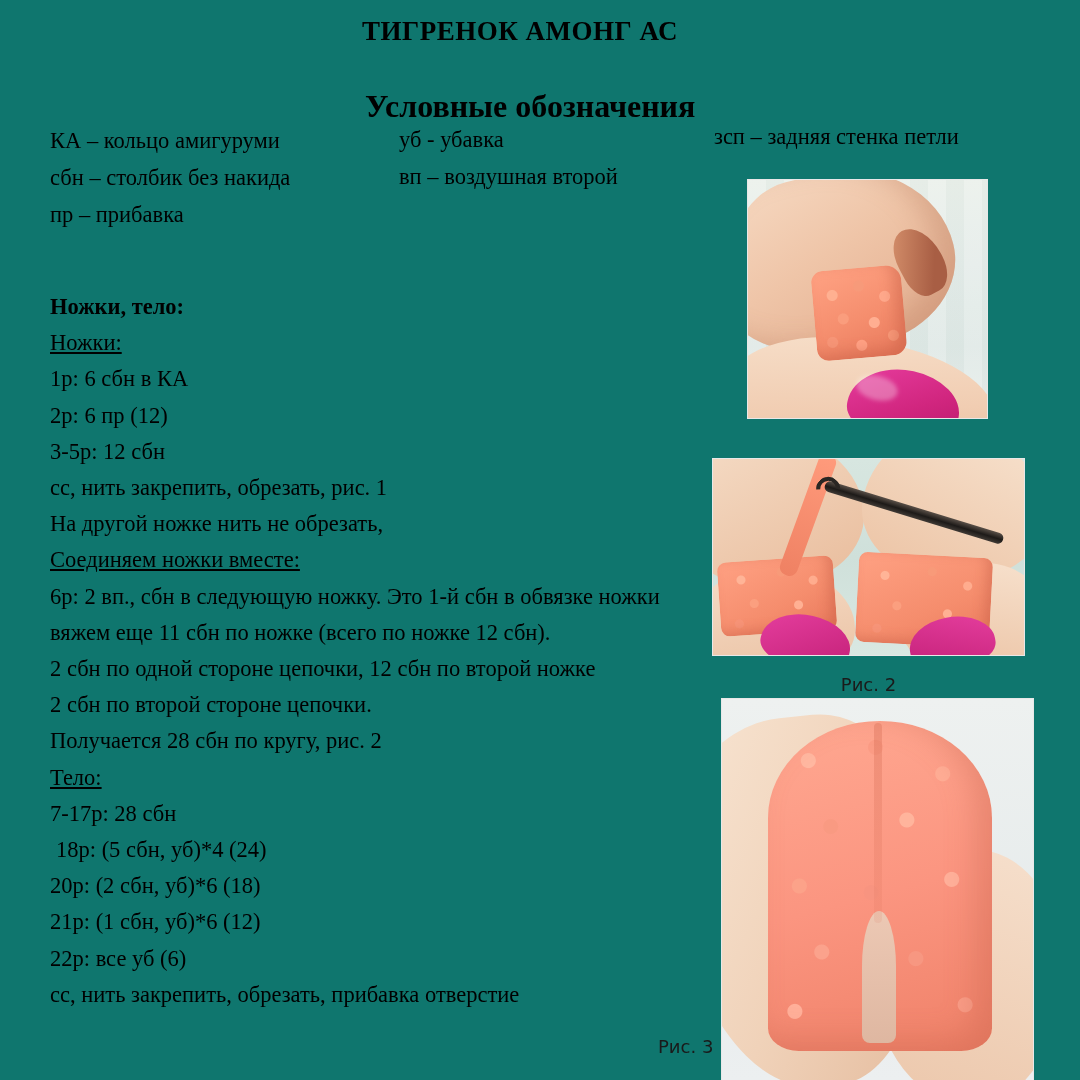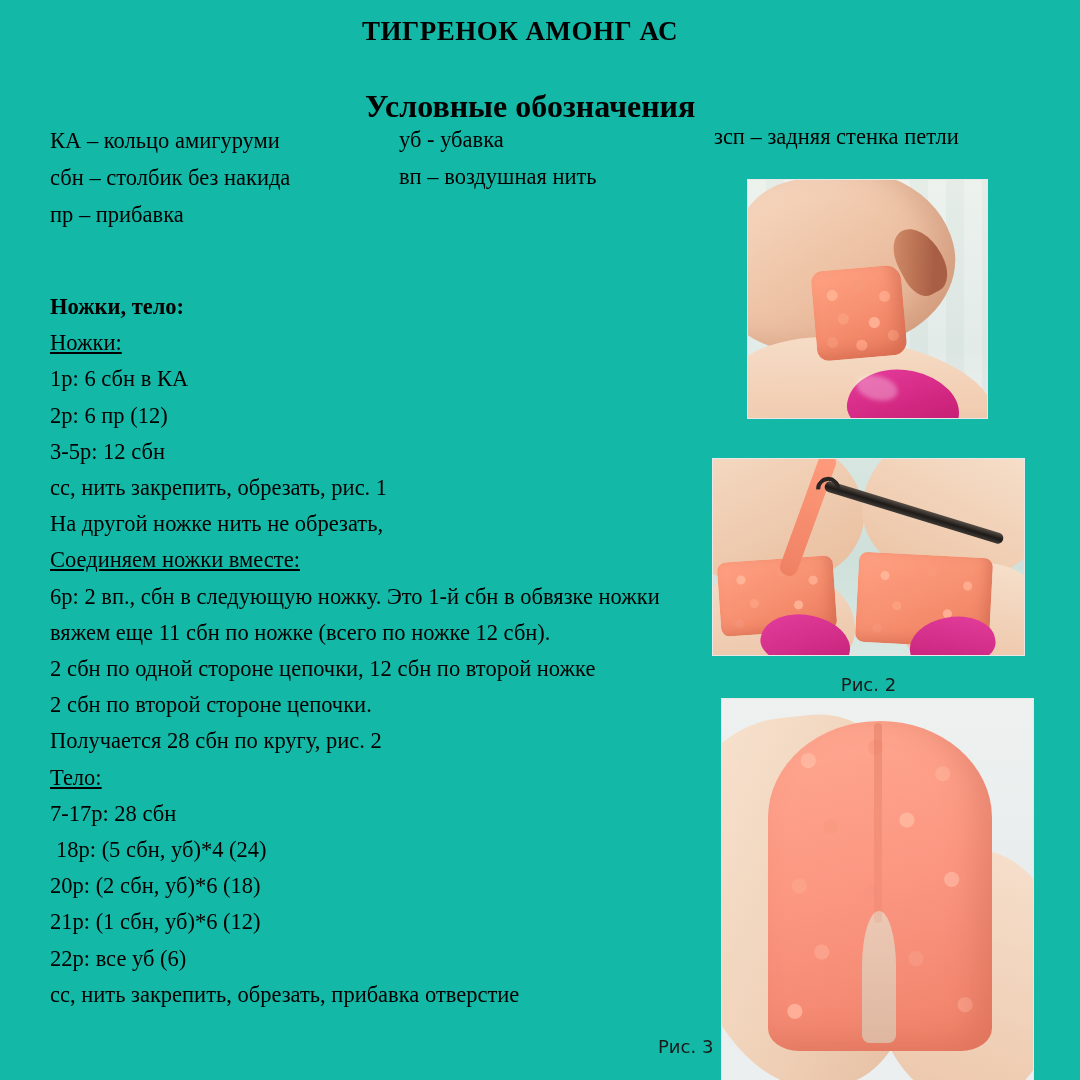--- a/index.html
+++ b/index.html
@@ -8,21 +8,21 @@
     width: 1080px;
     height: 1080px;
     background: #ffffff;
     overflow: hidden;
   }
 
   #page {
     position: relative;
     width: 1080px;
     height: 1080px;
-    background: #14b8a6;
+    background: #0f766e;
     font-family: "Liberation Serif", "DejaVu Serif", serif;
     color: #000000;
   }
 
   
   .doc-title {
     position: absolute;
     left: 0;
     top: 16px;
     width: 1040px;
@@ -320,21 +320,21 @@
   <div class="legend-title">Условные обозначения</div>
 
   <div class="abbr-col abbr-col-left">
     <div class="abbr-line">КА – кольцо амигуруми</div>
     <div class="abbr-line">сбн – столбик без накида</div>
     <div class="abbr-line">пр – прибавка</div>
   </div>
 
   <div class="abbr-col abbr-col-mid">
     <div class="abbr-line">уб - убавка</div>
-    <div class="abbr-line">вп – воздушная нить</div>
+    <div class="abbr-line">вп – воздушная второй</div>
   </div>
 
   <div class="abbr-col abbr-col-right">
     <div class="abbr-line">зсп – задняя стенка петли</div>
   </div>
 
   <div class="pattern" id="pattern-body">
       <div class="p-line bold">Ножки, тело:</div>
       <div class="p-line uline">Ножки:</div>
       <div class="p-line ">1р: 6 сбн в КА</div>

